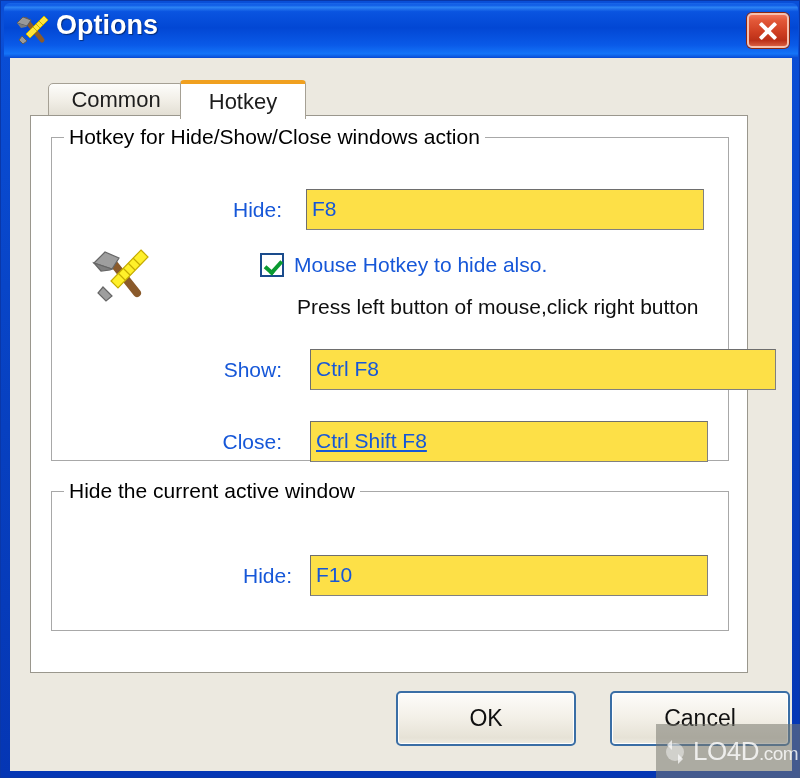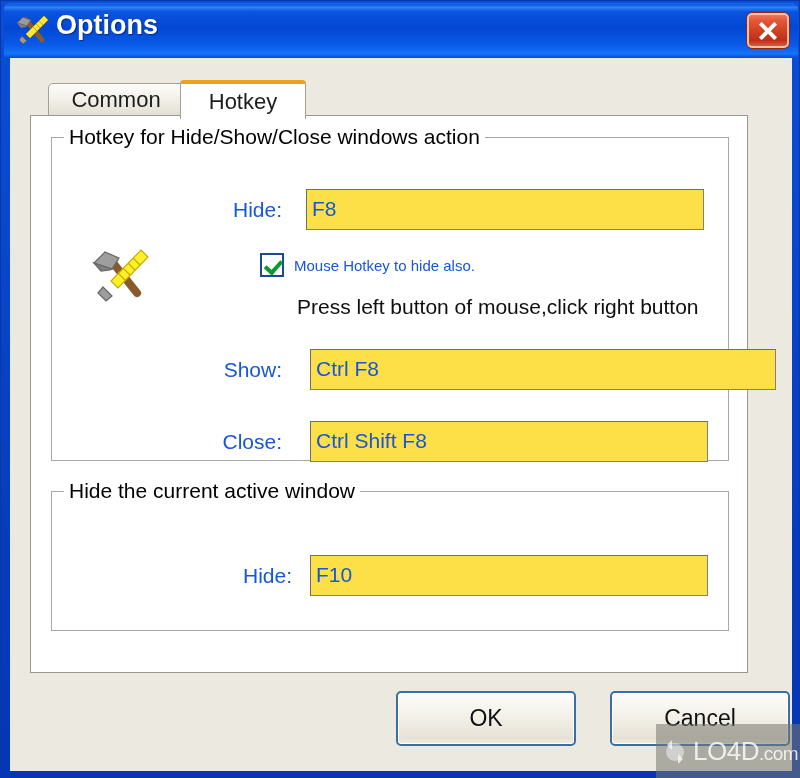--- a/index.html
+++ b/index.html
@@ -158,21 +158,21 @@
   }
 
   
   #label-hide   { left: 120px; top: 60px; width: 110px; }
   #input-hide   { left: 254px; top: 51px; width: 398px; height: 41px; }
   
   #label-show   { left: 110px; top: 220px; width: 120px; }
   #input-show   { left: 258px; top: 211px; width: 466px; height: 41px; }
   
   #label-close  { left: 110px; top: 292px; width: 120px; }
-  #input-close  { left: 258px; top: 283px; width: 398px; height: 41px; }
+  #input-close  { left: 258px; top: 283px; width: 398px; height: 41px; text-decoration: underline; }
   
   #label-hide2  { left: 130px; top: 72px; width: 110px; }
   #input-hide2  { left: 258px; top: 63px; width: 398px; height: 41px; }
 
   
   #tools-icon {
     position: absolute;
     left: 38px; top: 107px;
     width: 62px; height: 58px;
   }
@@ -196,21 +196,21 @@
     content: "";
     position: absolute;
     left: 6px; top: 2px;
     width: 7px; height: 13px;
     border: solid #0a9a30;
     border-width: 0 4px 4px 0;
     transform: rotate(42deg);
   }
   #checkbox-label {
     margin-left: 10px;
-    font-size: 15px;
+    font-size: 21px;
     color: #1657d8;
     white-space: nowrap;
     font-family: "Liberation Sans", sans-serif;
   }
   #hint-text {
     position: absolute;
     left: 245px; top: 157px;
     font-size: 21px;
     color: #0f0f0f;
     white-space: nowrap;

